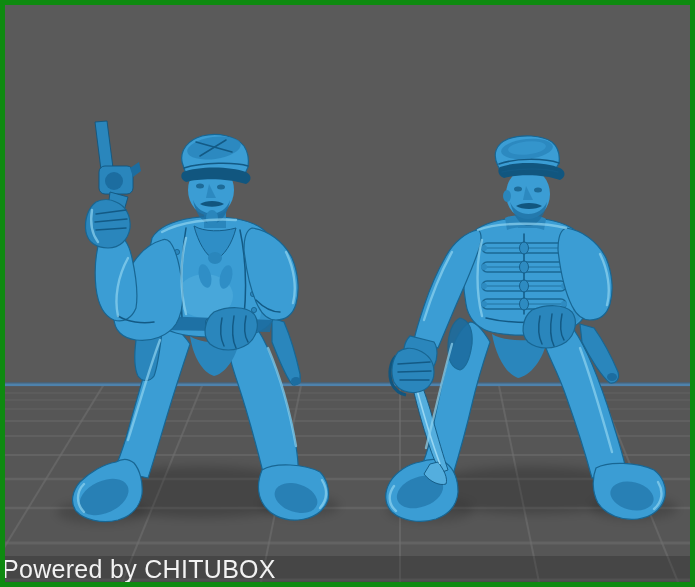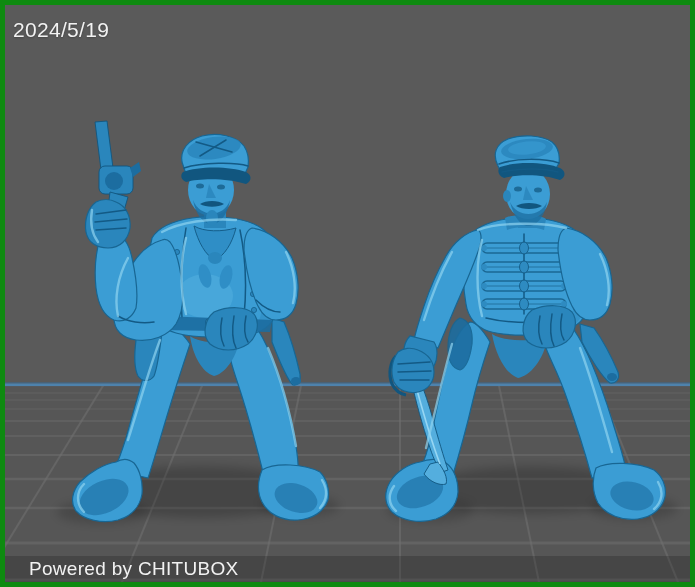--- a/index.html
+++ b/index.html
@@ -30,21 +30,21 @@
   .date-label{
     position:absolute;left:13px;top:18px;z-index:5;
     font-size:21px;color:var(--label-text);letter-spacing:.3px;
     text-shadow:0 1px 2px rgba(0,0,0,.25);
   }
   .watermark-band{
     position:absolute;left:0;right:0;top:556px;height:26px;z-index:5;
     background:rgba(0,0,0,0.18);display:flex;align-items:center;
   }
   .watermark-band span{
-    font-size:19px;color:var(--label-text);padding-left:29px;letter-spacing:.3px;
+    font-size:25px;color:var(--label-text);padding-left:2px;letter-spacing:.3px;
   }
   
   .mfill{fill:var(--model-blue);}
   .mdark{fill:var(--model-blue-dark);}
   .mdarker{fill:var(--model-blue-darker);}
   .mdeep{fill:var(--model-blue-deep);}
   .mlight{fill:var(--model-blue-light);}
   .oln{stroke:#186693;stroke-width:1.2px;}
   .dln{stroke:#135a85;stroke-width:1.5px;fill:none;stroke-linecap:round;}
   .hln{stroke:#8ed3f0;stroke-width:2.4px;fill:none;opacity:.7;stroke-linecap:round;}
@@ -328,20 +328,19 @@
         <path class="hln" opacity="0.5" d="M482,240 C476,262 476,292 482,316"></path>
         <path class="hln" d="M452,344 C444,372 436,408 426,448"></path>
         <path class="hln" d="M580,348 C592,380 602,416 612,452"></path>
         <path class="hln" d="M394,486 C388,494 388,504 396,511"></path>
         <path class="hln" d="M658,482 C664,492 662,502 654,509"></path>
         <path class="hln" opacity="0.55" d="M478,230 C498,222 544,222 566,228"></path>
       </g>
     </g>
   </svg>
 
-  <div class="date-label">2024/5/19</div>
 
   <div class="watermark-band">
     <span>Powered by CHITUBOX</span>
   </div>
 
   <div class="border-overlay"></div>
 </div>
 
 </body></html>

